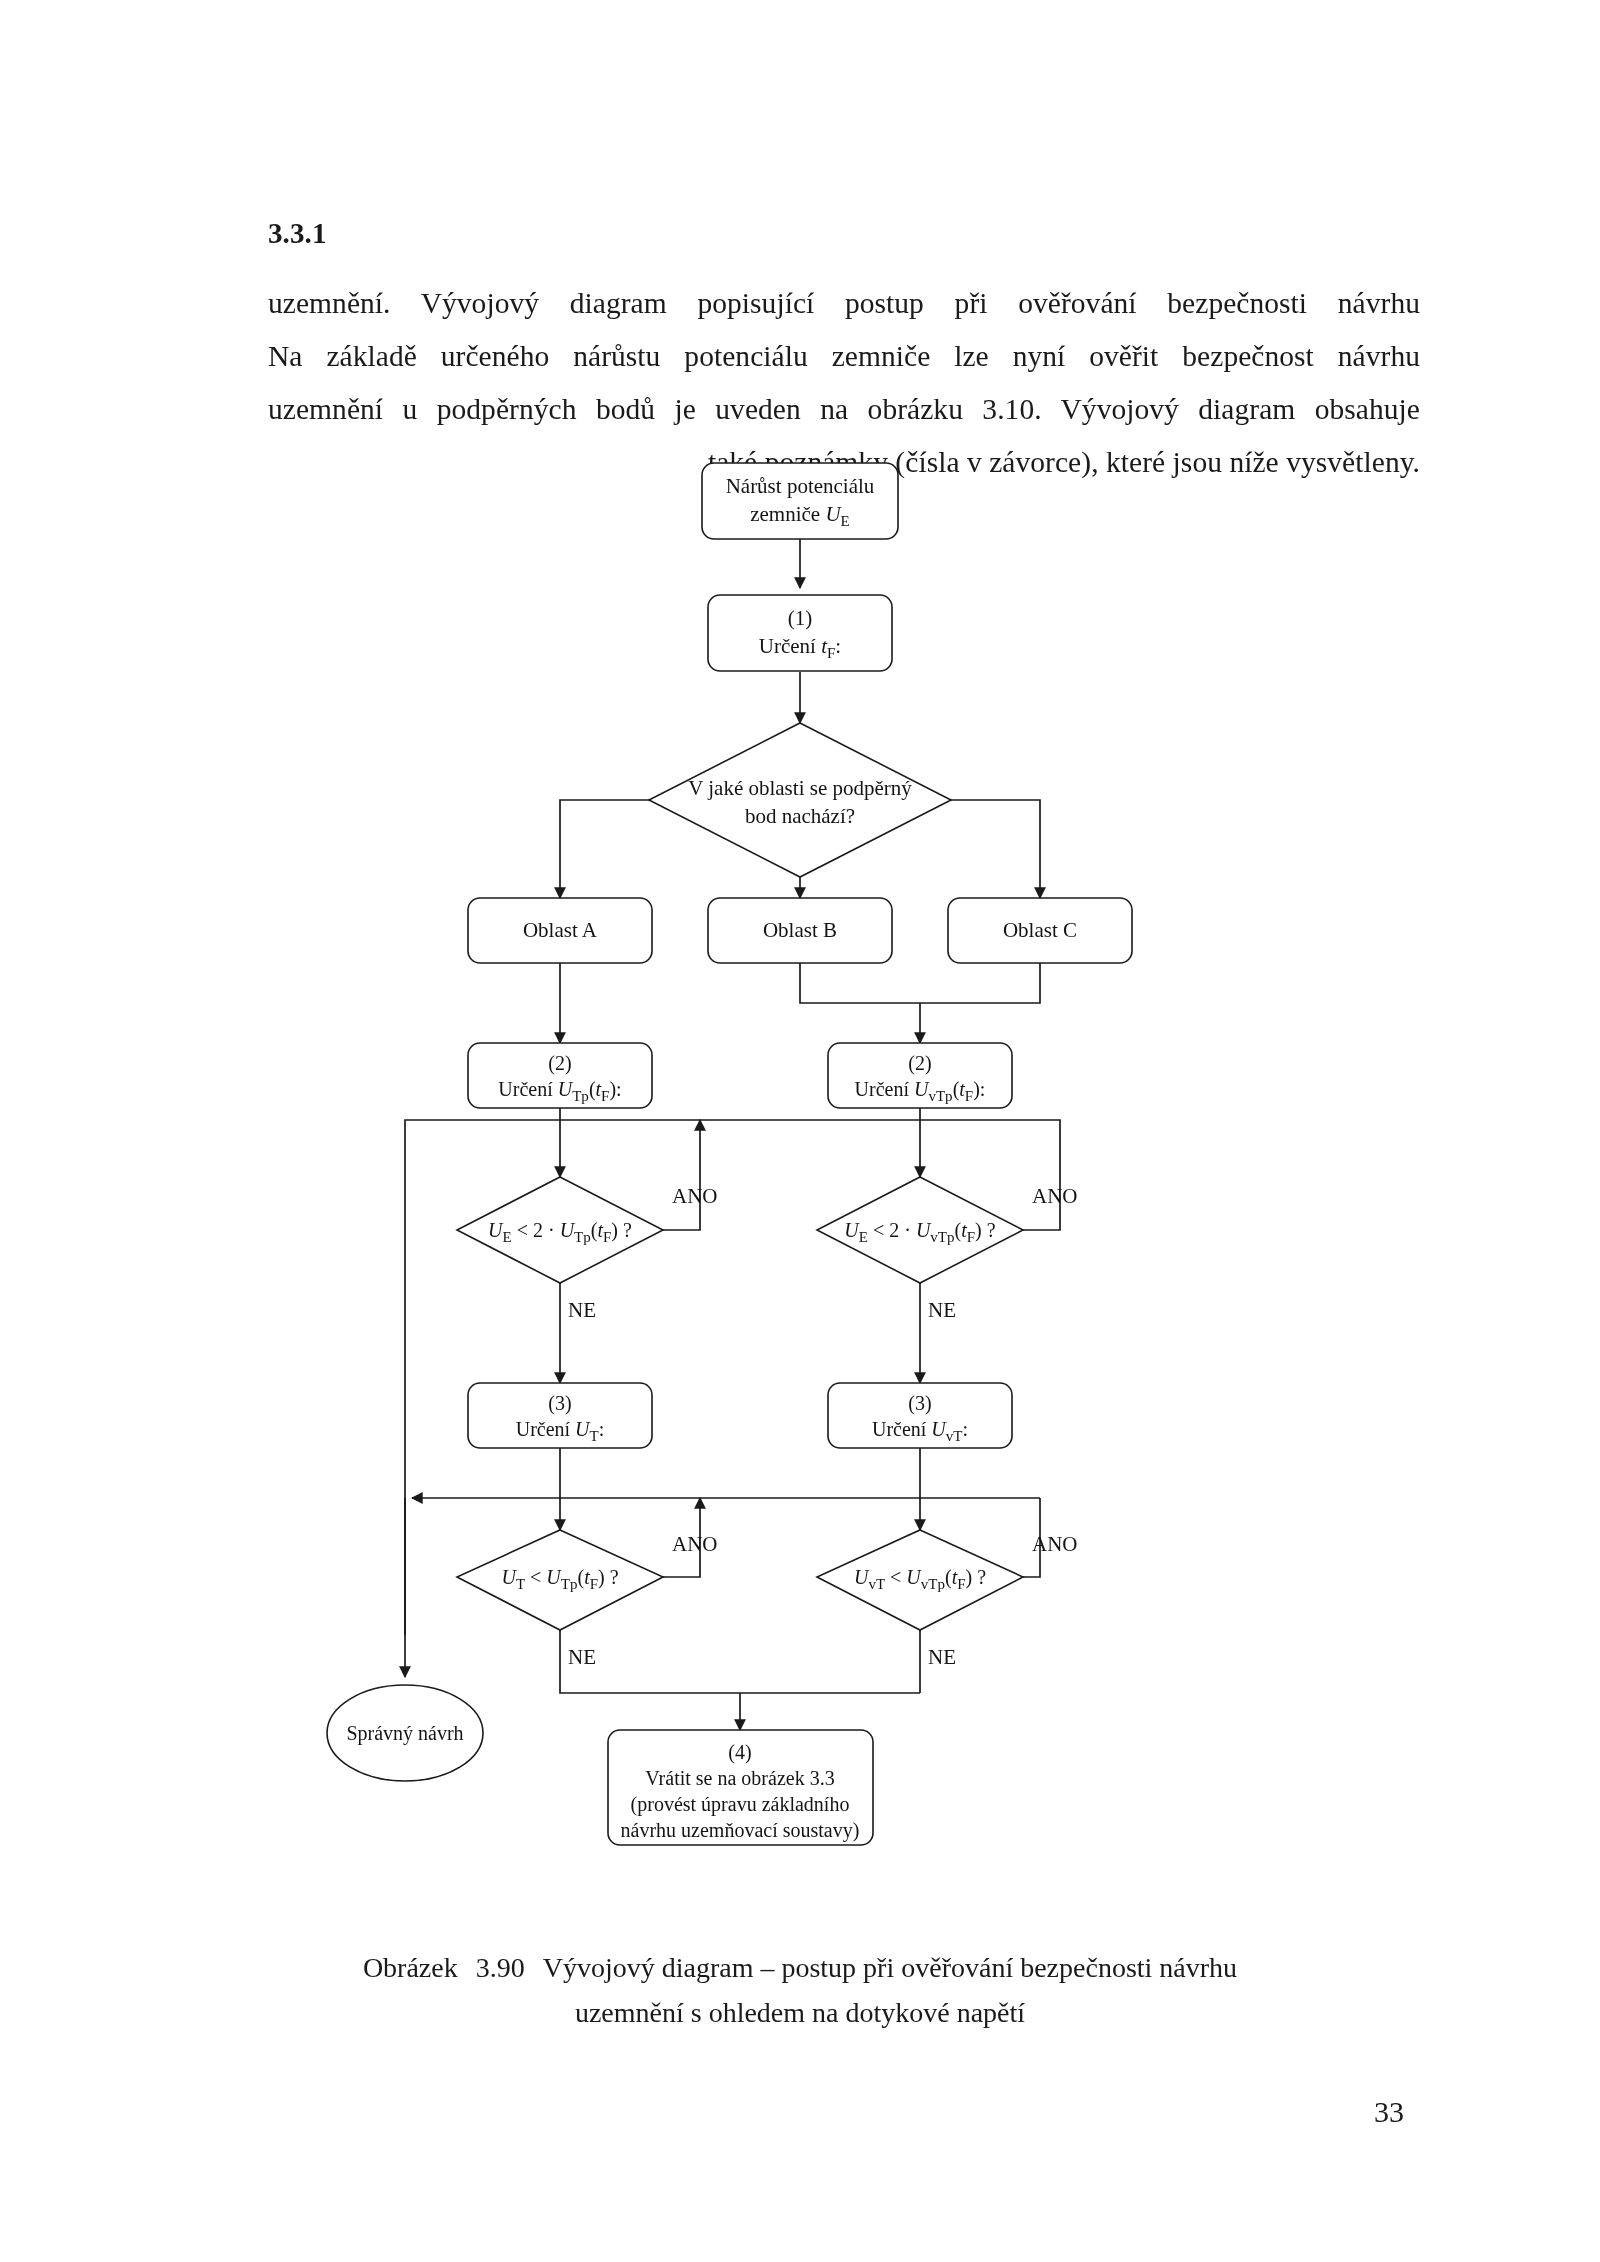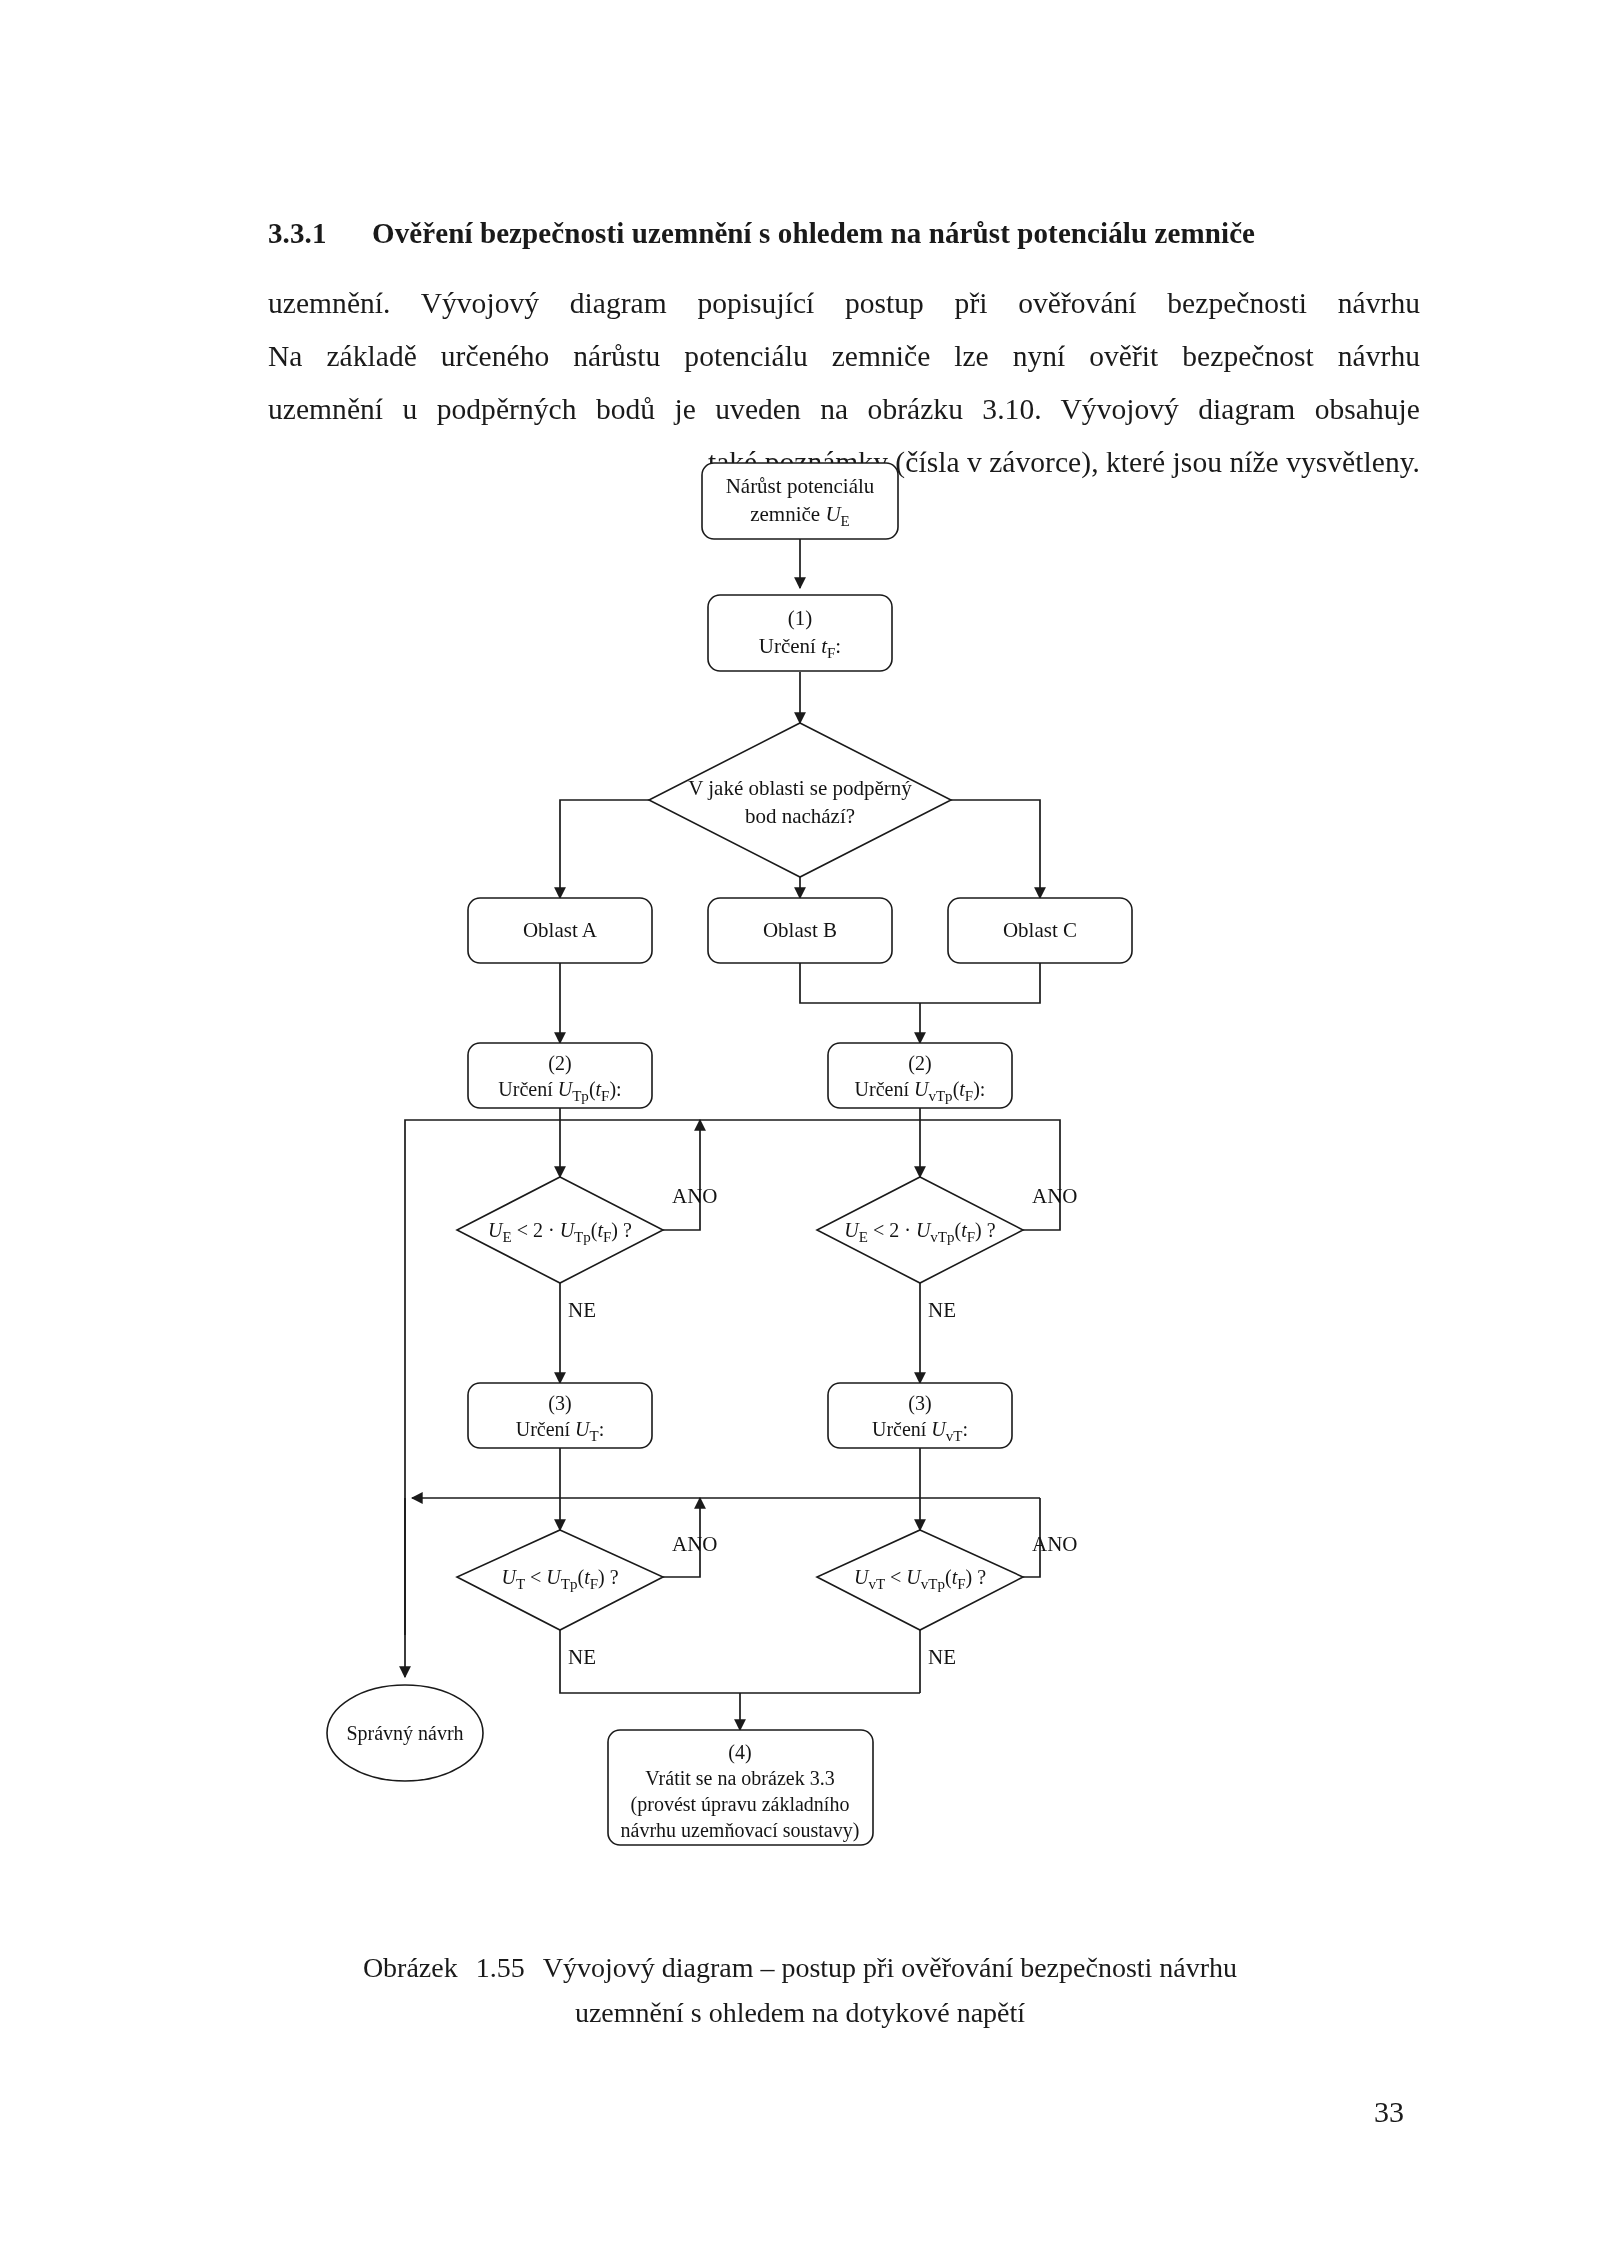--- a/index.html
+++ b/index.html
@@ -111,21 +111,20 @@
   }
 </style>
 </head>
 <body>
 
 <div class="page">
 
   <div class="text-col">
     <h2 class="heading">
       <span class="num">3.3.1</span>
-      <span>Ověření bezpečnosti uzemnění s ohledem na nárůst potenciálu zemniče</span>
     </h2>
     <p class="para">
       <span style="display: block; text-align: justify; text-align-last: justify;">uzemnění. Vývojový diagram popisující postup při ověřování bezpečnosti návrhu</span>
       <span style="display: block; text-align: justify; text-align-last: justify;">Na základě určeného nárůstu potenciálu zemniče lze nyní ověřit bezpečnost návrhu</span>
       <span style="display: block; text-align: justify; text-align-last: justify;">uzemnění u podpěrných bodů je uveden na obrázku 3.10. Vývojový diagram obsahuje</span>
       <span style="display: block; text-align: right;">také poznámky (čísla v závorce), které jsou níže vysvětleny.</span>
     </p>
   </div>
 
   <div class="figure-wrap">
@@ -346,20 +345,20 @@
         </text>
         <text class="fc-text small" x="740" y="1382" text-anchor="middle">
           <tspan>návrhu uzemňovací soustavy)</tspan>
         </text>
       </g>
     </svg>
   </div>
 
   <div class="caption">
     <span class="cap-line">
-      <span>Obrázek</span><span class="cap-gap"></span><span>1.55</span><span class="cap-gap"></span><span>Vývojový diagram – postup při ověřování bezpečnosti návrhu</span>
+      <span>Obrázek</span><span class="cap-gap"></span><span>3.90</span><span class="cap-gap"></span><span>Vývojový diagram – postup při ověřování bezpečnosti návrhu</span>
     </span>
     <span class="cap-line">uzemnění s ohledem na dotykové napětí</span>
   </div>
 
   <div class="page-number">33</div>
 
 </div>
 
 </body></html>

